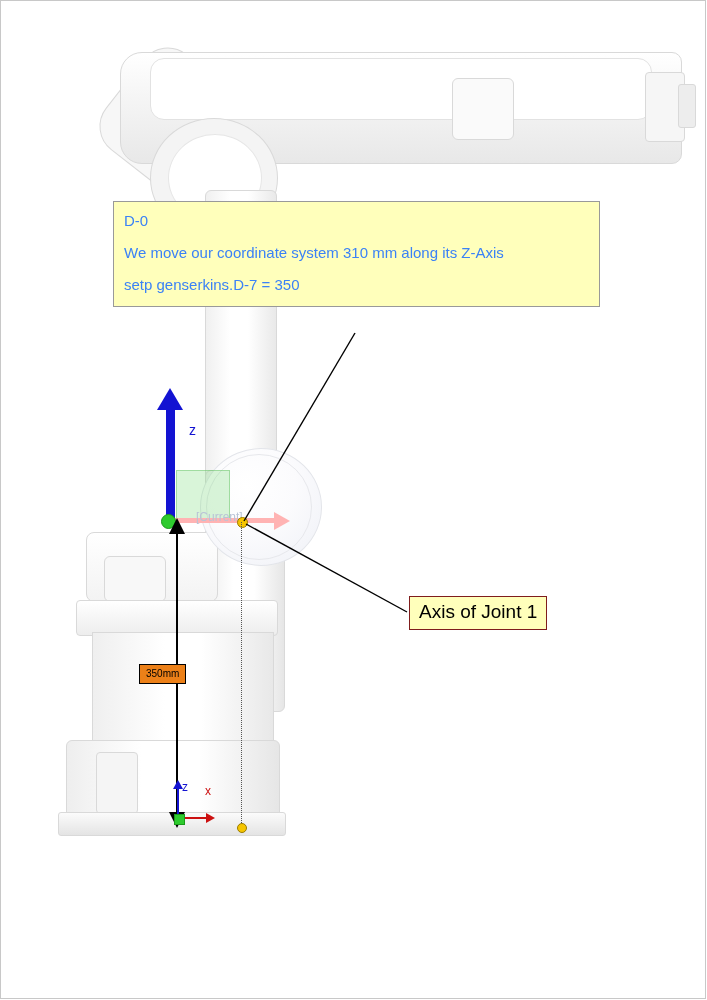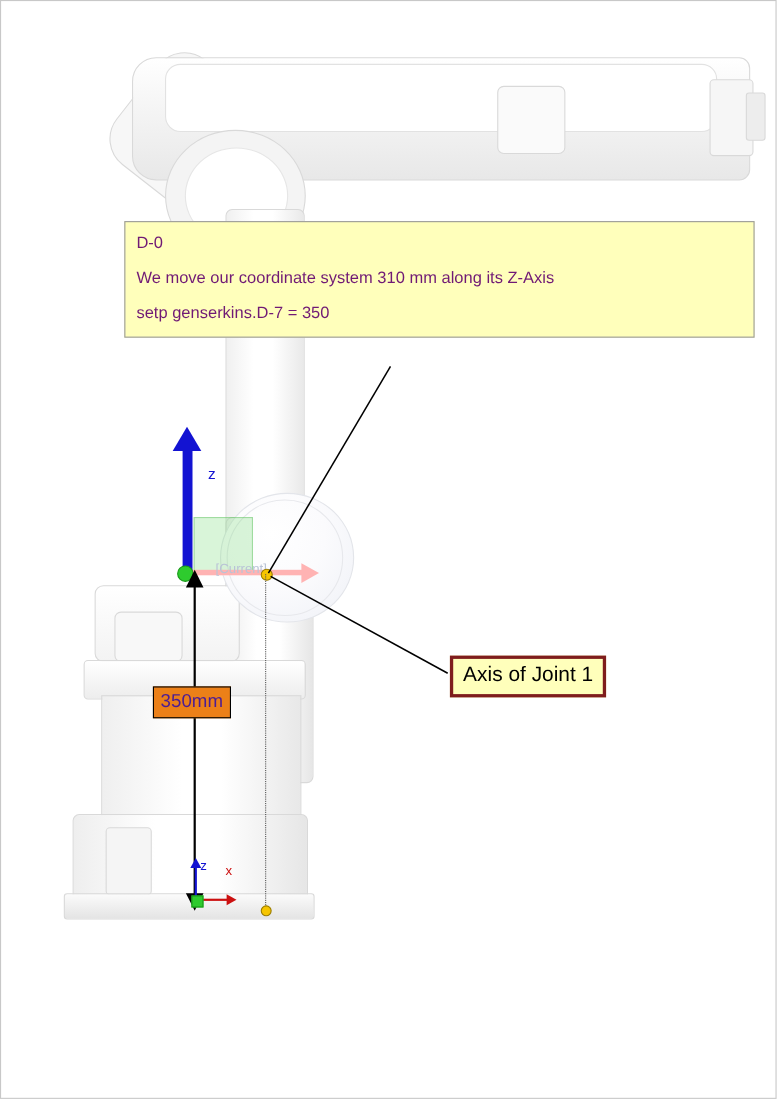--- a/index.html
+++ b/index.html
@@ -135,53 +135,53 @@
   #base-inner-ring {
     left: 96px; top: 752px; width: 40px; height: 60px;
     border-radius: 4px;
     background: #f5f5f5;
   }
 
   
   #note-box {
     position: absolute;
     left: 113px; top: 201px;
-    width: 573px;
+    width: 487px;
     padding: 9px 10px 12px 10px;
     background: #ffffbb;
     border: 1px solid #999999;
     box-sizing: border-box;
     font-size: 15px;
-    color: #701a75;
+    color: #3b82f6;
     line-height: 1.32;
   }
   #note-box .note-line { white-space: nowrap; }
   #note-box .note-gap { height: 12px; }
 
   
   #joint-label {
     position: absolute;
     left: 409px; top: 596px;
     padding: 4px 9px 6px 9px;
     background: #ffffbb;
-    border: 3px solid #7f1d1d;
+    border: 1px solid #7f1d1d;
     font-size: 19px;
     color: #000000;
     white-space: nowrap;
   }
 
   
   #dim-label {
     position: absolute;
-    left: 139px; top: 624px;
+    left: 139px; top: 664px;
     padding: 3px 6px 4px 6px;
     background: #ec8018;
     border: 1px solid #000000;
-    font-size: 17px;
-    color: #4c1d95;
+    font-size: 10px;
+    color: #000000;
     white-space: nowrap;
   }
 
   
   #z-arrow-shaft {
     position: absolute;
     left: 166px; top: 404px;
     width: 9px; height: 118px;
     background: #1313d2;
   }

